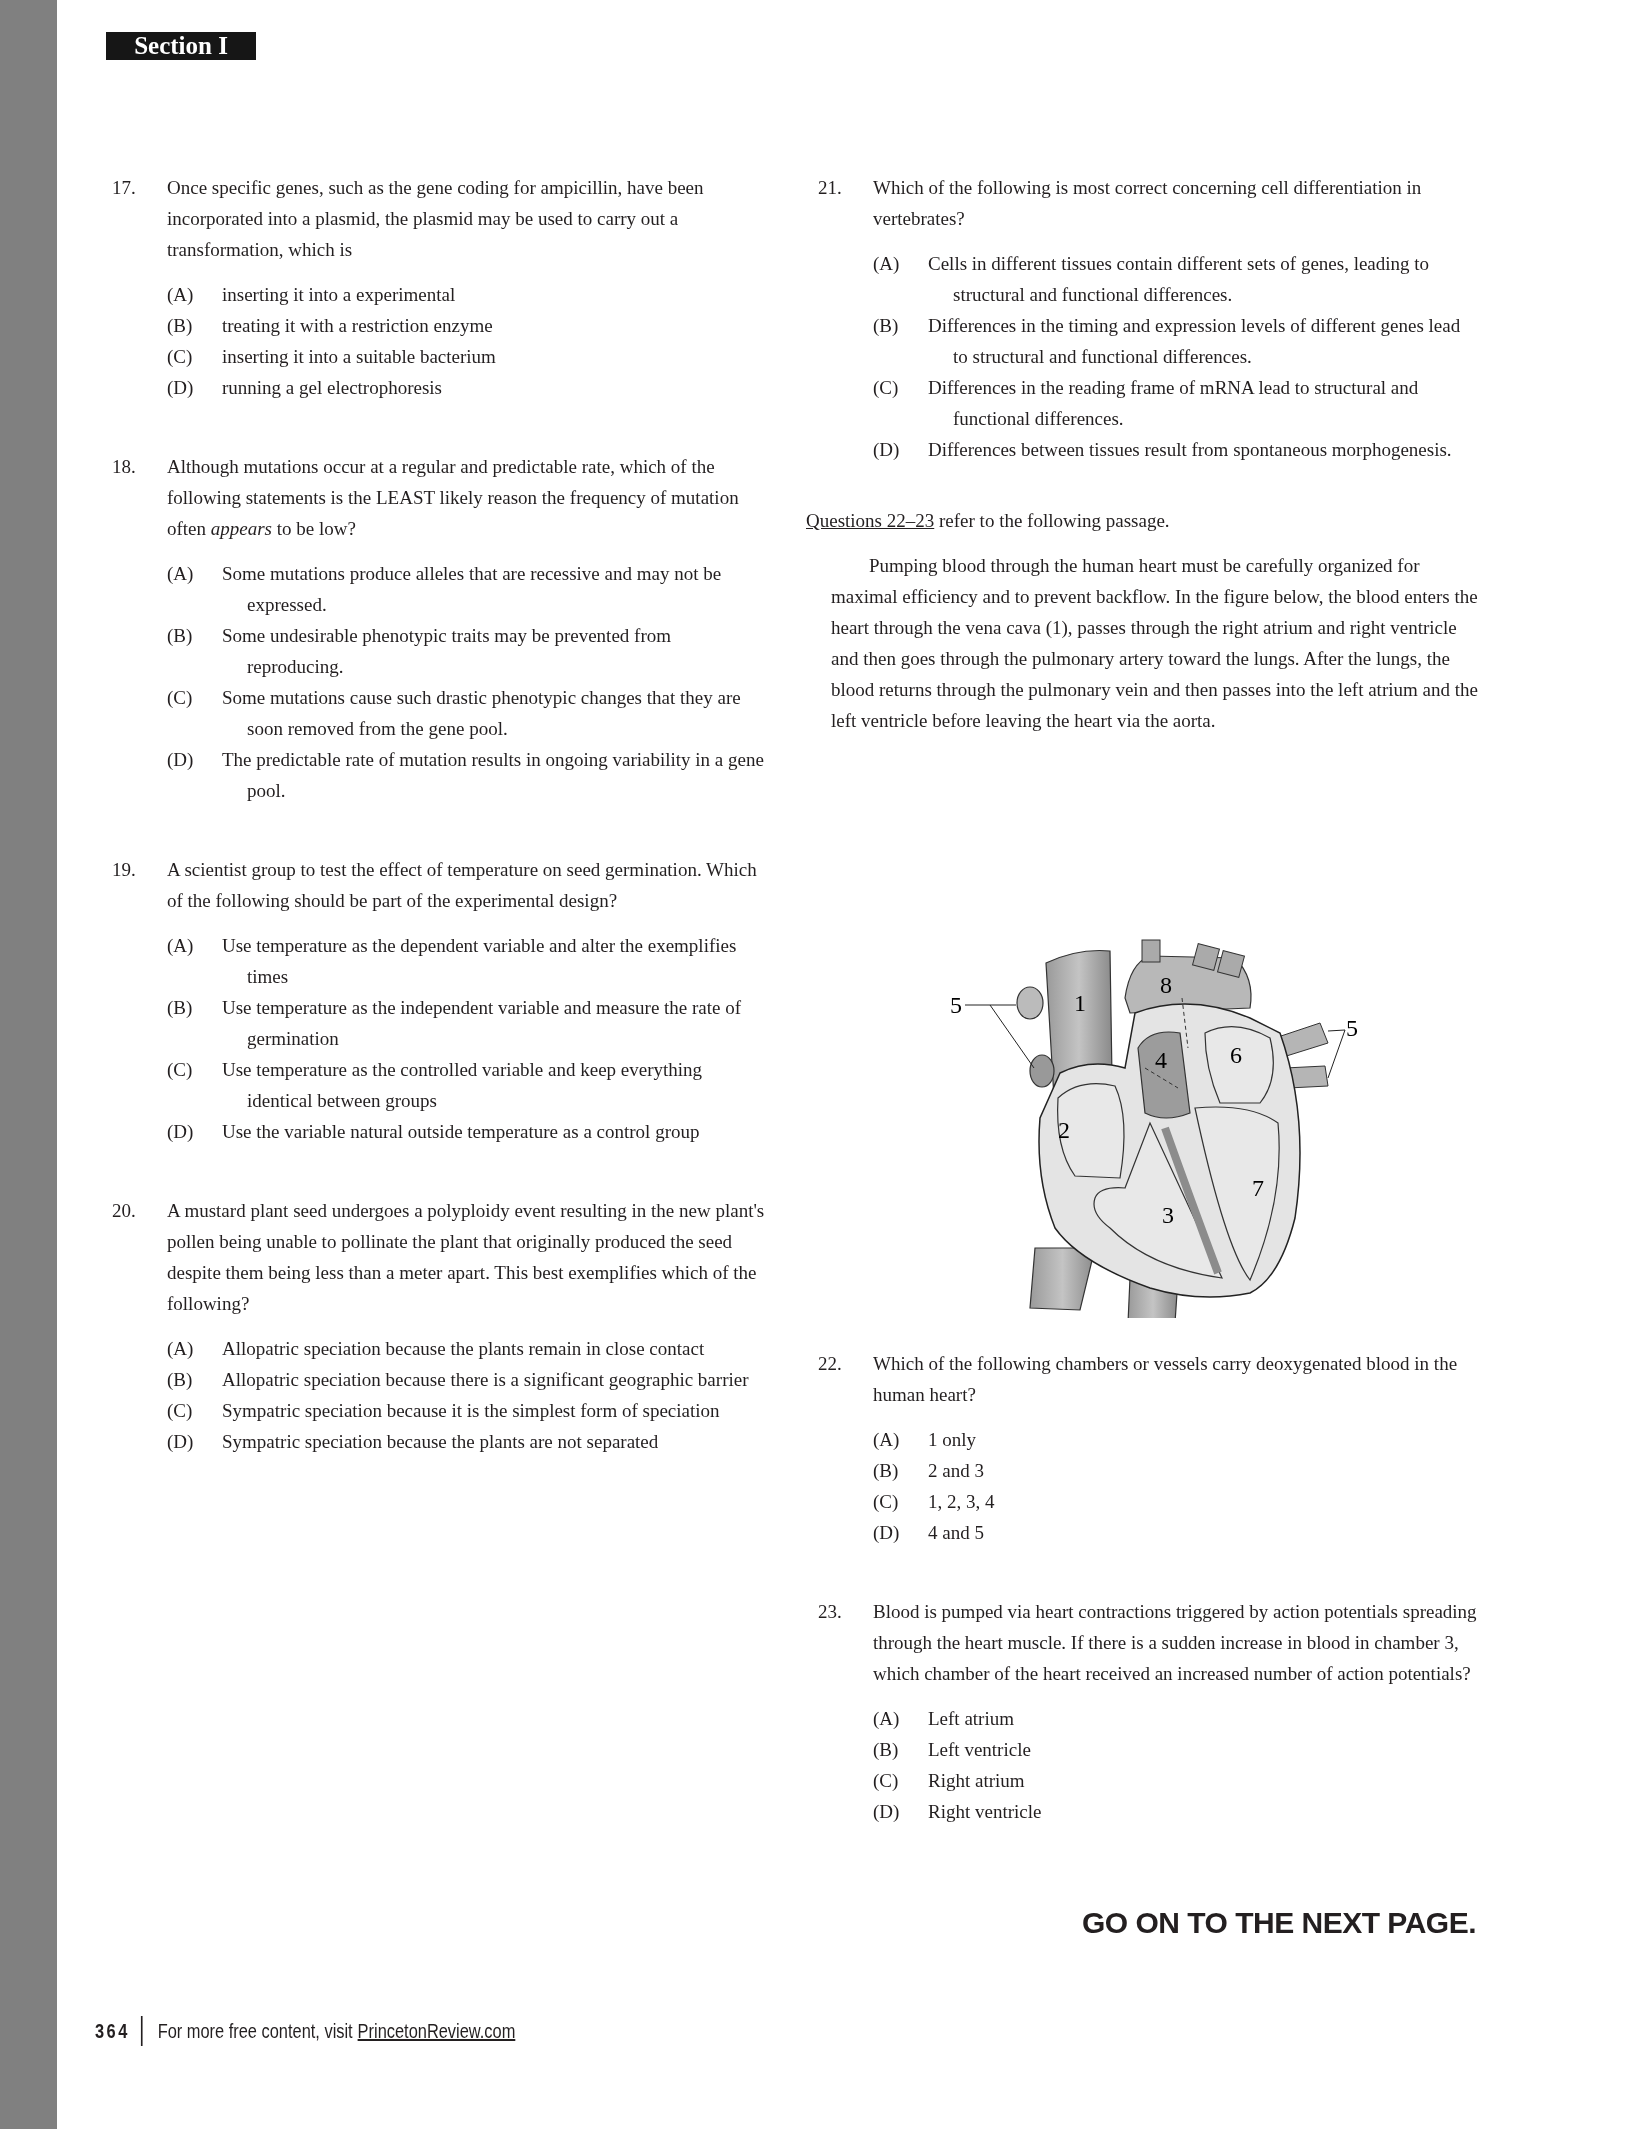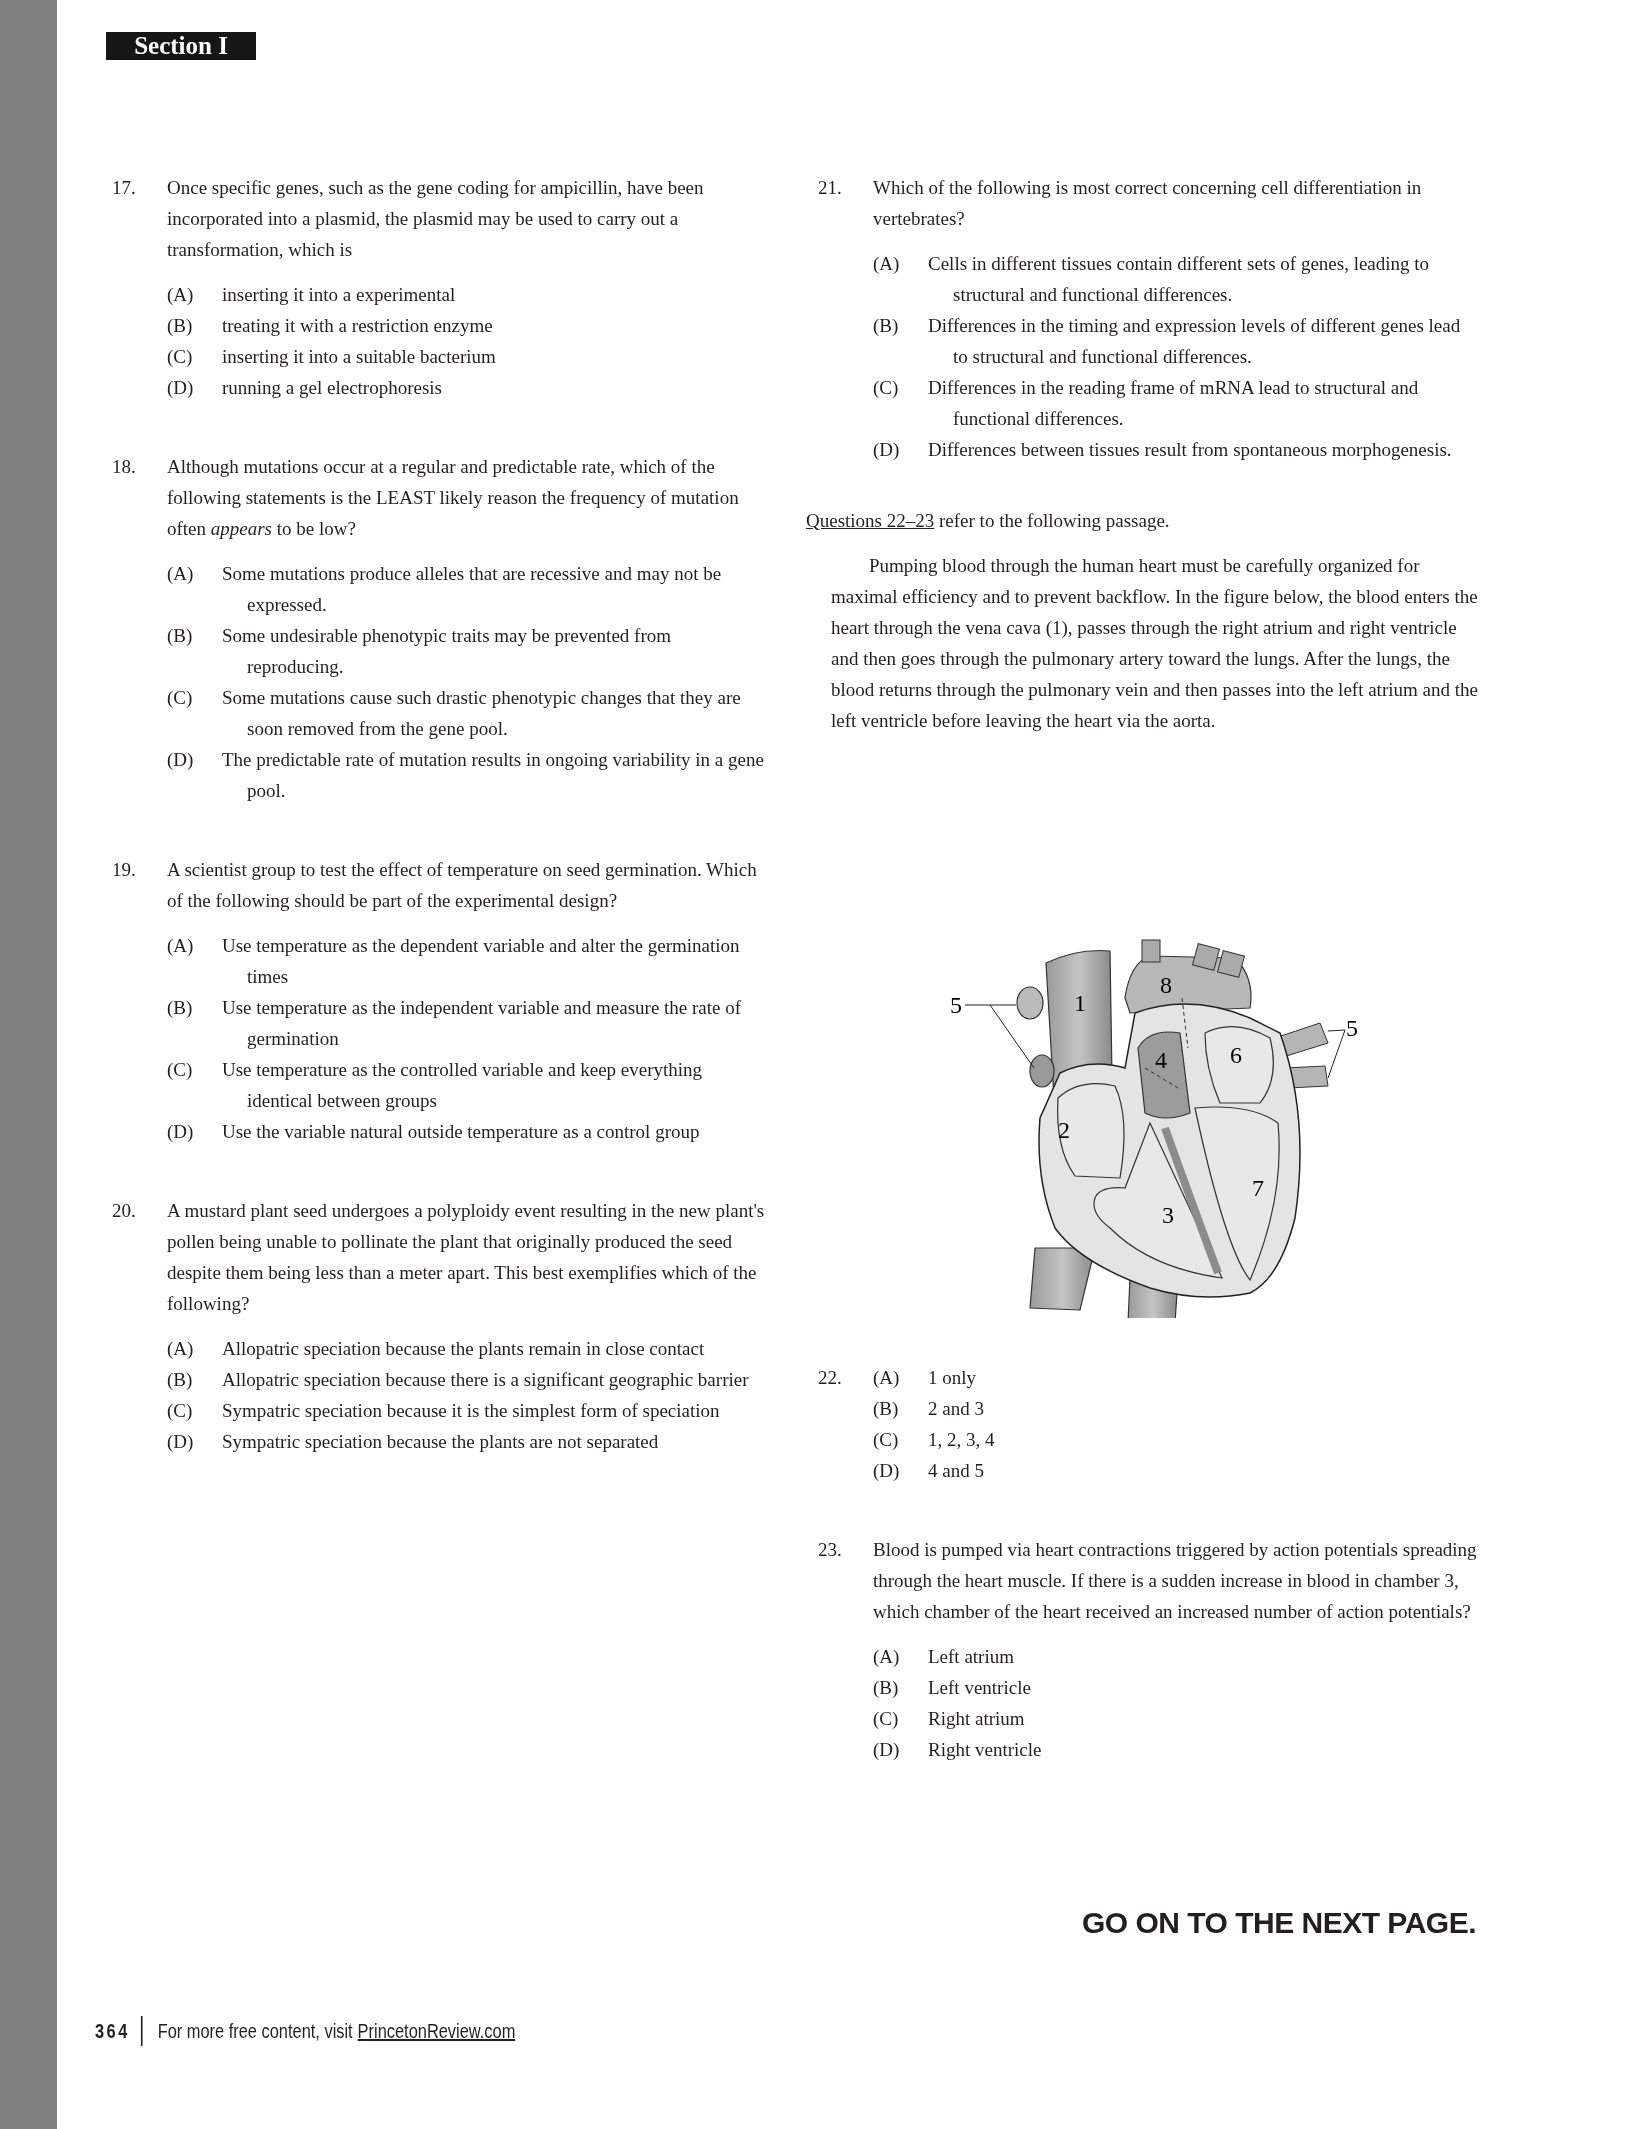--- a/index.html
+++ b/index.html
@@ -83,21 +83,21 @@
         </div>
     </div>
   </div>
 
   <div class="q" style="margin-top:48px">
     <span class="qnum">19.</span>
     <div>A scientist group to test the effect of temperature on seed germination. Which of the following should be part of the experimental design?</div>
     <div class="choices">
       <div class="choice">
           <span class="lbl">(A)</span>
-          <span class="txt hang">Use temperature as the dependent variable and alter the germination times</span>
+          <span class="txt hang">Use temperature as the dependent variable and alter the exemplifies times</span>
         </div>
       <div class="choice">
           <span class="lbl">(B)</span>
           <span class="txt hang">Use temperature as the independent variable and measure the rate of germination</span>
         </div>
       <div class="choice">
           <span class="lbl">(C)</span>
           <span class="txt hang">Use temperature as the controlled variable and keep everything identical between groups</span>
         </div>
       <div class="choice">
@@ -215,20 +215,21 @@
   <text x="0" y="95" font-size="24" font-family="Liberation Serif, serif">5</text>
   <text x="280" y="145" font-size="24" font-family="Liberation Serif, serif">6</text>
   <text x="302" y="278" font-size="24" font-family="Liberation Serif, serif">7</text>
   <text x="210" y="75" font-size="24" font-family="Liberation Serif, serif">8</text>
   <text x="396" y="118" font-size="24" font-family="Liberation Serif, serif">5</text>
 </svg>
 
 <div class="col" style="left:818px; top:1348px; width:660px;">
   <div class="q">
     <span class="qnum">22.</span>
+    <div>Which of the following chambers or vessels carry deoxygenated blood in the human heart?</div>
     <div class="choices">
       <div class="choice">
           <span class="lbl">(A)</span>
           <span class="txt">1 only</span>
         </div>
       <div class="choice">
           <span class="lbl">(B)</span>
           <span class="txt">2 and 3</span>
         </div>
       <div class="choice">

